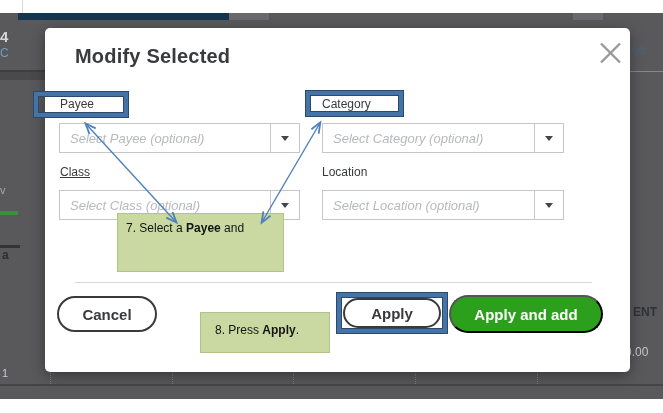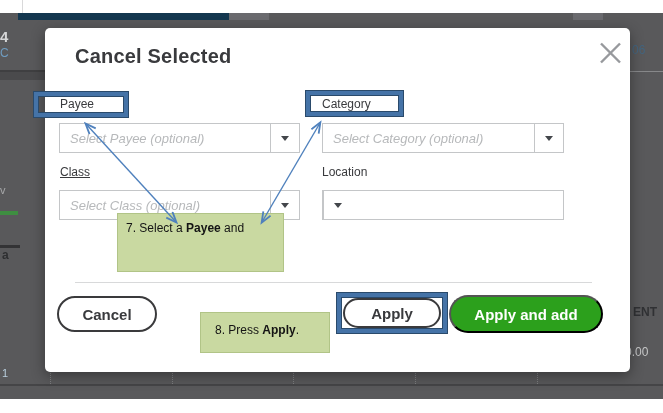--- a/index.html
+++ b/index.html
@@ -74,21 +74,21 @@
 
   <div class="bg-abs" style="left:50px;top:371px;height:13px;border-left:1px dotted #7e7f81;"></div>
   <div class="bg-abs" style="left:172px;top:371px;height:13px;border-left:1px dotted #7e7f81;"></div>
   <div class="bg-abs" style="left:293px;top:371px;height:13px;border-left:1px dotted #7e7f81;"></div>
   <div class="bg-abs" style="left:415px;top:371px;height:13px;border-left:1px dotted #7e7f81;"></div>
   <div class="bg-abs" style="left:537px;top:371px;height:13px;border-left:1px dotted #7e7f81;"></div>
   <div class="bg-abs" style="left:0;top:384px;width:663px;height:2px;background:#454547;"></div>
   <div class="bg-abs" style="left:0;top:399px;width:663px;height:14px;background:#fff;"></div>
 
   <div class="modal">
-    <div class="modal-title">Cancel Selected</div>
+    <div class="modal-title">Modify Selected</div>
 
     <div class="close-btn">
       <svg width="23" height="22" viewBox="0 0 23 22">
         <line x1="2" y1="1.5" x2="21" y2="20.5" stroke="#97999d" stroke-width="2.4"></line>
         <line x1="21" y1="1.5" x2="2" y2="20.5" stroke="#97999d" stroke-width="2.4"></line>
       </svg>
     </div>
 
     <div class="field-label" style="left:15px;top:69px;">Payee</div>
     <div class="field-label" style="left:277px;top:69px;">Category</div>
@@ -107,20 +107,21 @@
           <span class="caret"></span>
         </span>
     </div>
     <div class="combo" style="left:14px;top:162px;width:241px;">
       <span class="combo-text">Select Class (optional)</span>
       <span class="combo-btn">
           <span class="caret"></span>
         </span>
     </div>
     <div class="combo" style="left:277px;top:162px;width:242px;">
+      <span class="combo-text">Select Location (optional)</span>
       <span class="combo-btn">
           <span class="caret"></span>
         </span>
     </div>
 
     <div class="divider"></div>
 
     <button class="btn-outline" style="left:12px;top:268px;width:100px;height:36px;">Cancel</button>
     <button class="btn-outline" style="left:298px;top:270px;width:98px;height:30px;border-radius:15px;">Apply</button>
     <button class="btn-green" style="left:404px;top:267px;width:154px;height:38px;">Apply and add</button>

